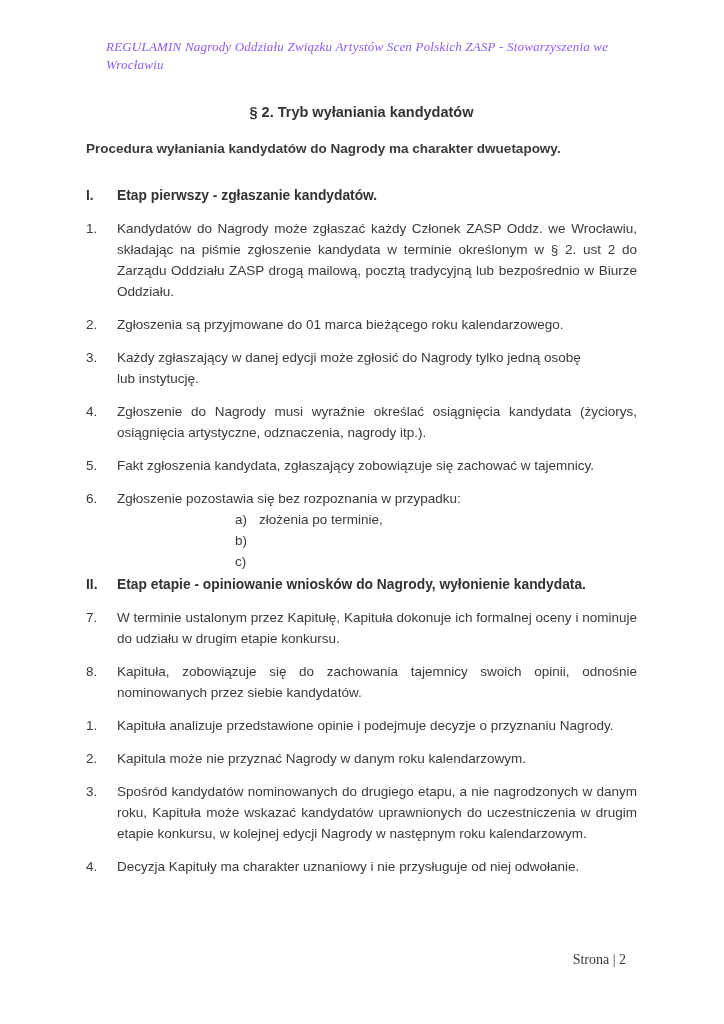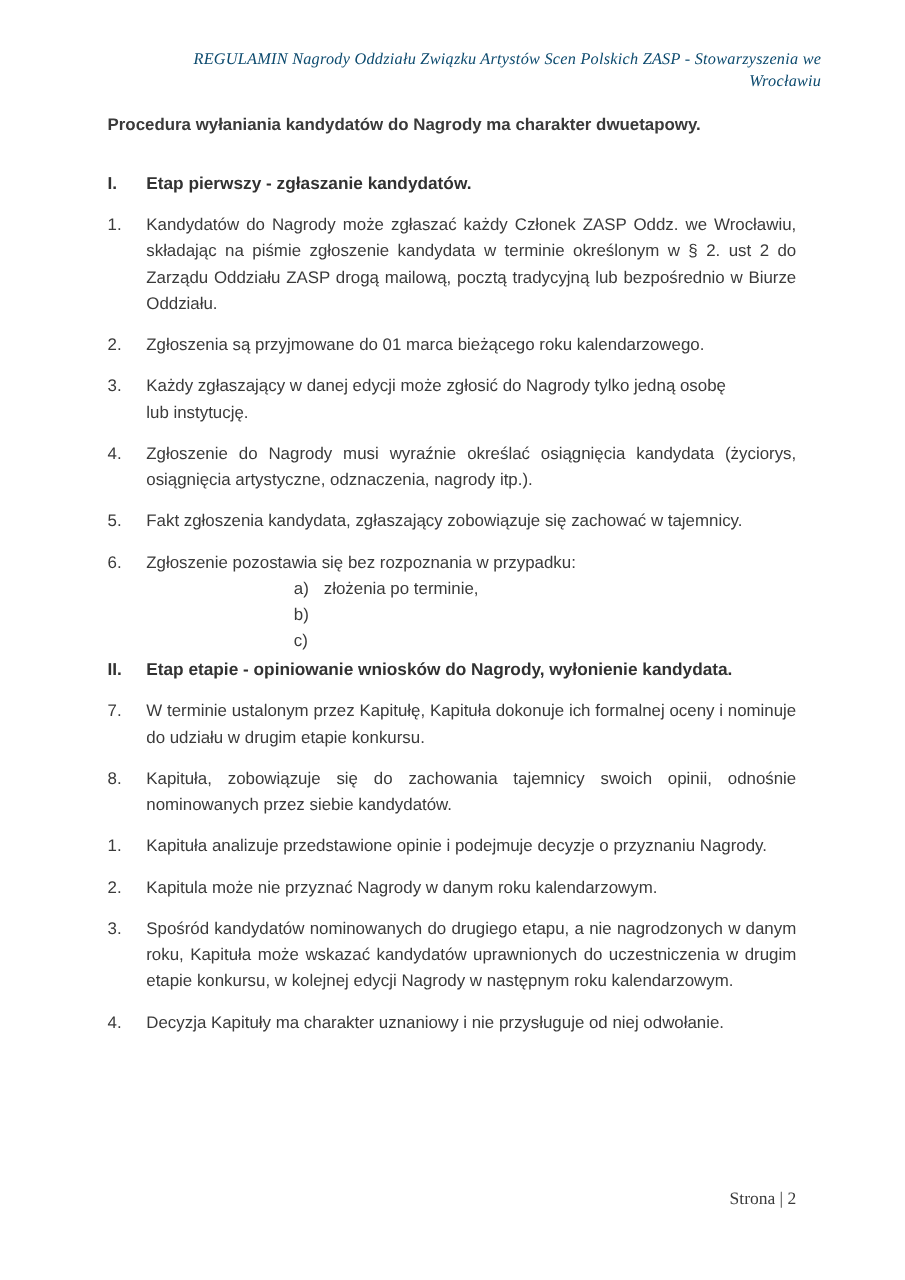--- a/index.html
+++ b/index.html
@@ -8,24 +8,24 @@
     width:724px; height:1024px;
     font-family:"Liberation Sans", sans-serif;
     -webkit-font-smoothing:antialiased;
   }
   .page {
     position:relative; width:724px; height:1024px;
     background:#ffffff; overflow:hidden;
   }
   .header {
     margin:38px 0 0 106px; width:551px;
-    text-align:right;
+    text-align:left;
     font-family:"Liberation Serif", serif;
     font-style:italic;
-    color:#0c4a6e;
+    color:#8b5cf6;
     font-size:13px; line-height:18px;
     letter-spacing:0.2px;
   }
   .sec-title {
     margin-left:86px; width:551px;
     text-align:center;
     font-weight:bold; font-size:14.5px; line-height:21px;
     color:#323232;
   }
   .sec2-title { margin-top:28px; }
@@ -47,34 +47,35 @@
     display:flex;
     font-size:13.5px; line-height:21px; color:#3a3a3a;
   }
   .txt { flex:1; }
   .justify { text-align:justify; }
   .preline { white-space:pre-line; }
   .sub { margin-left:118px; }
   .subitem { display:flex; }
   .mark { width:24px; flex:0 0 24px; }
   .footer {
-    position:absolute; top:952px; right:87px;
+    position:absolute; top:952px; right:98px;
     font-family:"Liberation Serif", serif;
     font-size:14px; color:#3a3a3a;
   }
 </style>
 </head>
 <body>
 
 <div class="page">
 
   <div class="header">
     <div>REGULAMIN Nagrody Oddziału Związku Artystów Scen Polskich ZASP - Stowarzyszenia we Wrocławiu</div>
   </div>
 
+  <div class="sec-title sec2-title">§ 2. Tryb wyłaniania kandydatów</div>
 
   <p class="intro">Procedura wyłaniania kandydatów do Nagrody ma charakter dwuetapowy.</p>
 
   <div class="stage-heading">
     <span class="num">I.</span>
     <span class="txt">Etap pierwszy - zgłaszanie kandydatów.</span>
   </div>
 
   <div class="item">
     <span class="num">1.</span>

